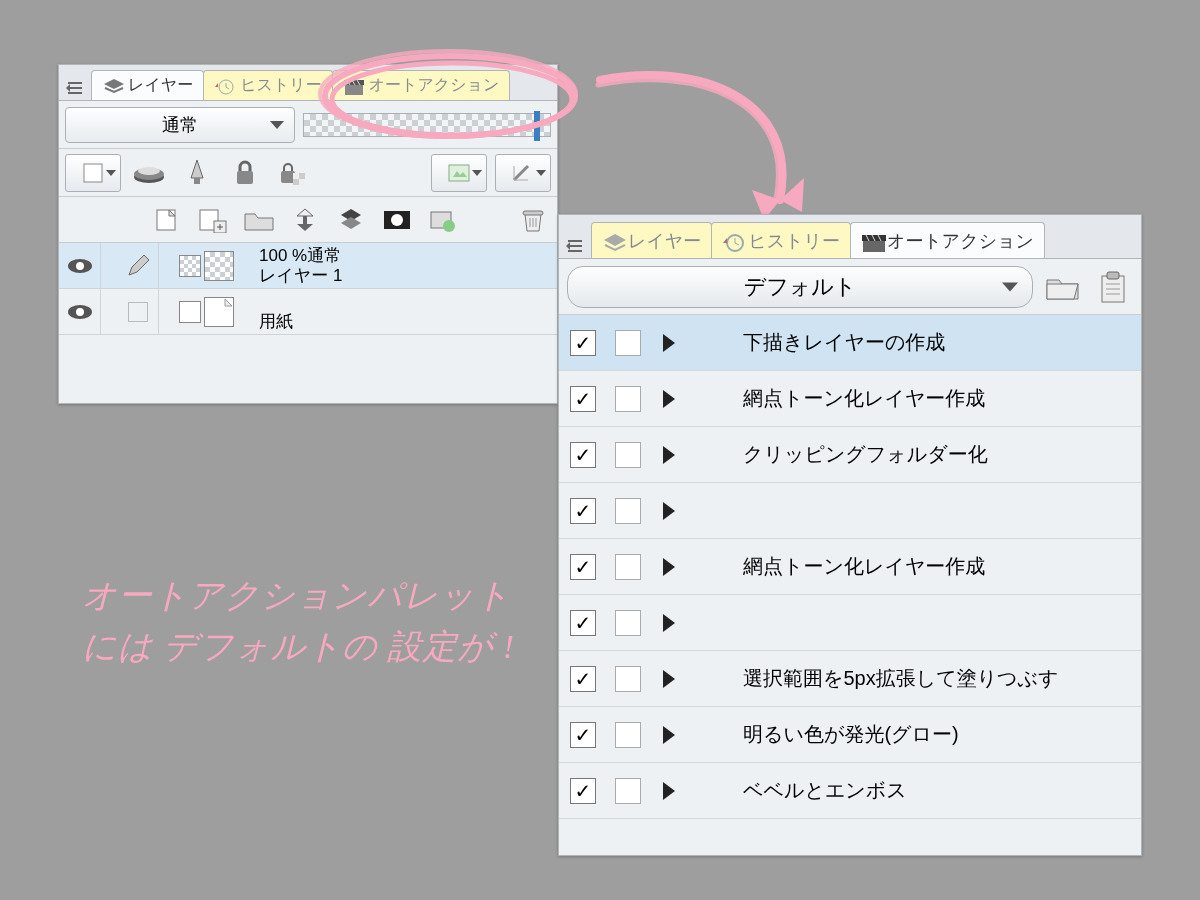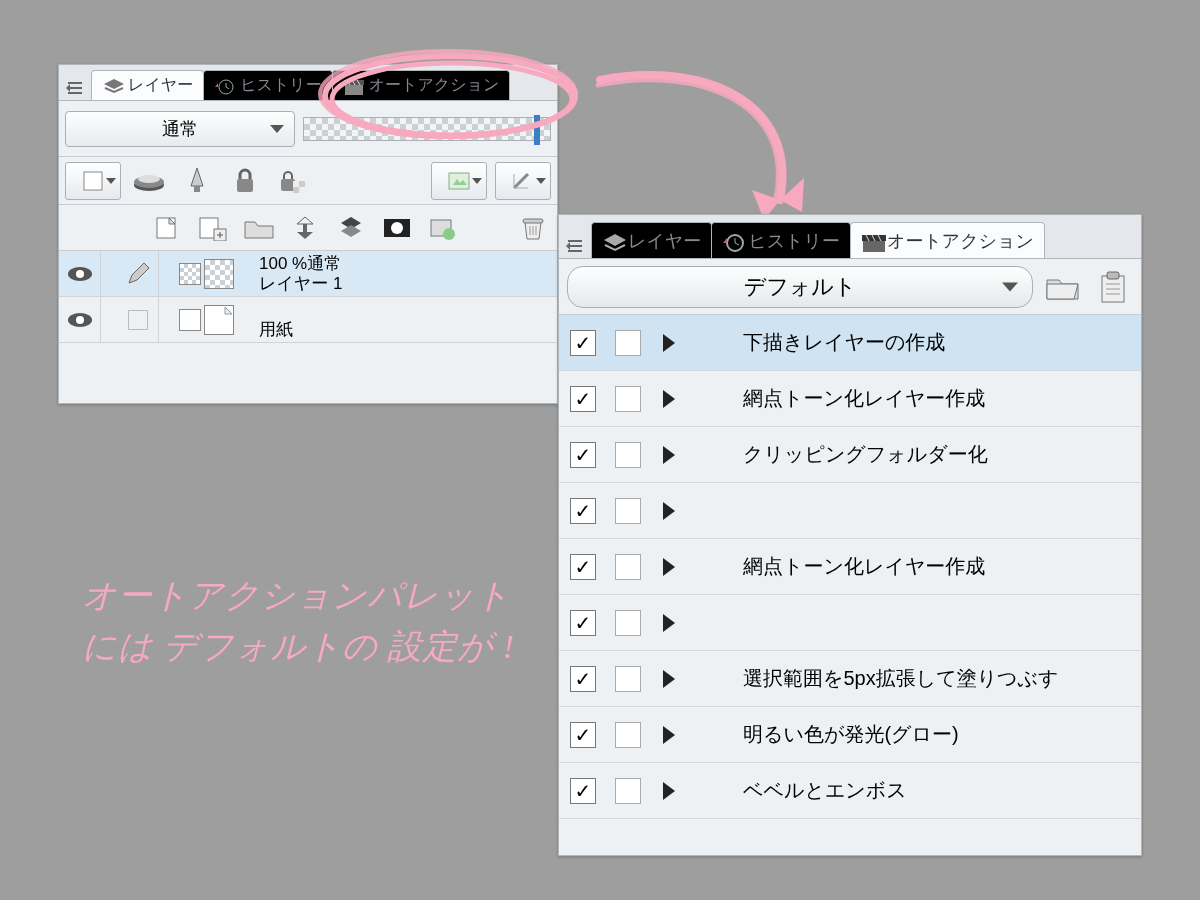--- a/index.html
+++ b/index.html
@@ -14,24 +14,24 @@
   .panel {
     background: #eef1f4;
     border: 1px solid #b0b5ba;
     position: absolute;
     box-shadow: 0 1px 3px rgba(0,0,0,0.25);
   }
   
   #panelA { left:58px; top:64px; width:500px; height:340px; }
   .tabrow { display:flex; align-items:flex-end; height:36px; background:#e4e8ec; border-bottom:1px solid #b0b5ba; padding:0 0; }
   .tabcollapse { width:24px; height:24px; margin:0 4px; display:flex; align-items:center; justify-content:center; }
-  .tab { display:flex; align-items:center; height:30px; padding:0 10px; border:1px solid #b0b5ba; border-bottom:none; border-radius:4px 4px 0 0; margin-right:-1px; background:#000000; color:#838a92; font-size:16px; cursor:pointer; gap:6px;}
+  .tab { display:flex; align-items:center; height:30px; padding:0 10px; border:1px solid #b0b5ba; border-bottom:none; border-radius:4px 4px 0 0; margin-right:-1px; background:#fef9c3; color:#838a92; font-size:16px; cursor:pointer; gap:6px;}
   .tab.active { background:#fbfcfe; color:#333; position:relative; z-index:2; }
   .tab-icon { width:20px; height:16px; display:inline-block; }
-  .blendrow { display:flex; align-items:center; height:56px; padding:4px 6px; gap:8px; border-bottom:1px solid #c8ccd0;}
+  .blendrow { display:flex; align-items:center; height:48px; padding:4px 6px; gap:8px; border-bottom:1px solid #c8ccd0;}
   .blend-select { flex:0 0 230px; height:36px; border:1px solid #aab0b6; border-radius:4px; background:linear-gradient(#fdfefe,#e7ebef); display:flex; align-items:center; justify-content:center; font-size:18px; position:relative; }
   .blend-select::after{content:""; position:absolute; right:10px; top:50%; transform:translateY(-50%); border-left:7px solid transparent; border-right:7px solid transparent; border-top:8px solid #555;}
   .opacity-bar { flex:1; height:24px; background:repeating-conic-gradient(#cbd0d5 0 25%, #f2f4f6 0 50%) 0 0/12px 12px; border:1px solid #aab0b6; position:relative;}
   .opacity-handle{position:absolute; top:-3px; right:10px; width:6px; height:30px; background:#3a7fc2;}
   .toolrow { display:flex; align-items:center; height:48px; border-bottom:1px solid #c8ccd0; padding:0 6px; gap:8px;}
   .toolbtn { width:40px; height:38px; display:flex; align-items:center; justify-content:center; border-radius:3px;}
   .toolbtn.combo{ width:56px; border:1px solid #aab0b6; background:linear-gradient(#fff,#e6eaee); position:relative;}
   .toolbtn.combo::after{content:""; position:absolute; right:4px; top:50%; transform:translateY(-50%); border-left:5px solid transparent; border-right:5px solid transparent; border-top:6px solid #555;}
   .iconrow2 { display:flex; align-items:center; height:46px; padding:0 6px; gap:10px; border-bottom:1px solid #c8ccd0; justify-content:flex-start; padding-left:90px;}
   .small-icon{width:36px;height:32px; display:flex; align-items:center; justify-content:center;}

